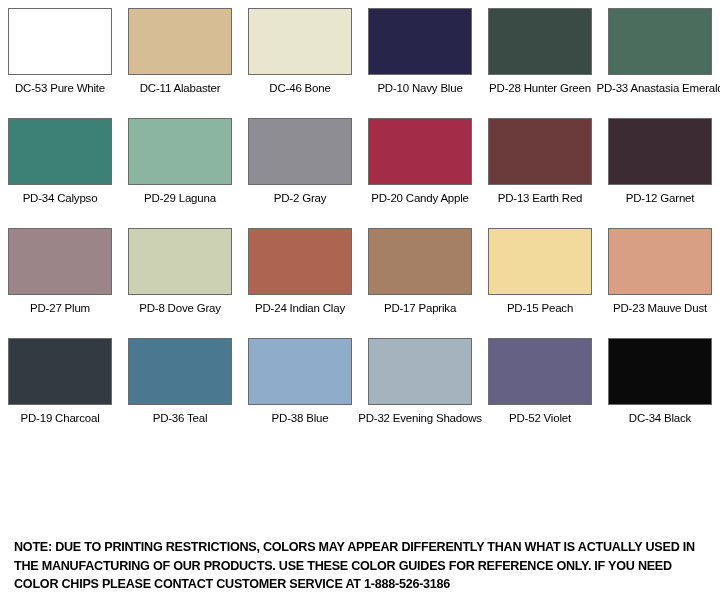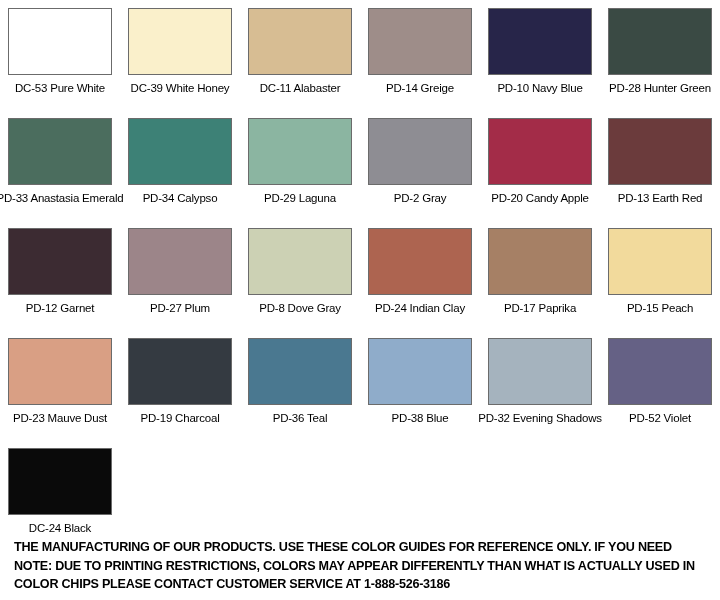--- a/index.html
+++ b/index.html
@@ -59,30 +59,26 @@
 </head>
 <body>
 
 <div id="chart">
   <div class="grid">
       <div class="cell">
         <div class="swatch" style="background: rgb(255, 255, 255);"></div>
         <div class="label">DC-53 Pure White</div>
       </div>
       <div class="cell">
-        <div class="swatch" style="background: rgb(250, 240, 203);"></div>
-        <div class="label">DC-39 White Honey</div>
-      </div>
-      <div class="cell">
         <div class="swatch" style="background: rgb(215, 189, 147);"></div>
         <div class="label">DC-11 Alabaster</div>
       </div>
       <div class="cell">
-        <div class="swatch" style="background: rgb(158, 141, 137);"></div>
-        <div class="label">PD-14 Greige</div>
+        <div class="swatch" style="background: rgb(232, 230, 207);"></div>
+        <div class="label">DC-46 Bone</div>
       </div>
       <div class="cell">
         <div class="swatch" style="background: rgb(39, 37, 73);"></div>
         <div class="label">PD-10 Navy Blue</div>
       </div>
       <div class="cell">
         <div class="swatch" style="background: rgb(58, 74, 68);"></div>
         <div class="label">PD-28 Hunter Green</div>
       </div>
       <div class="cell">
@@ -152,21 +148,21 @@
       <div class="cell">
         <div class="swatch" style="background: rgb(165, 179, 190);"></div>
         <div class="label">PD-32 Evening Shadows</div>
       </div>
       <div class="cell">
         <div class="swatch" style="background: rgb(101, 97, 133);"></div>
         <div class="label">PD-52 Violet</div>
       </div>
       <div class="cell">
         <div class="swatch" style="background: rgb(10, 10, 10);"></div>
-        <div class="label">DC-24 Black</div>
+        <div class="label">DC-34 Black</div>
       </div>
     </div>
   <div class="note">
+    <span class="note-line">NOTE: DUE TO PRINTING RESTRICTIONS, COLORS MAY APPEAR DIFFERENTLY THAN WHAT IS ACTUALLY USED IN</span>
     <span class="note-line">THE MANUFACTURING OF OUR PRODUCTS. USE THESE COLOR GUIDES FOR REFERENCE ONLY. IF YOU NEED</span>
-    <span class="note-line">NOTE: DUE TO PRINTING RESTRICTIONS, COLORS MAY APPEAR DIFFERENTLY THAN WHAT IS ACTUALLY USED IN</span>
     <span class="note-line">COLOR CHIPS PLEASE CONTACT CUSTOMER SERVICE AT 1-888-526-3186</span>
   </div>
 </div>
 
 </body></html>

